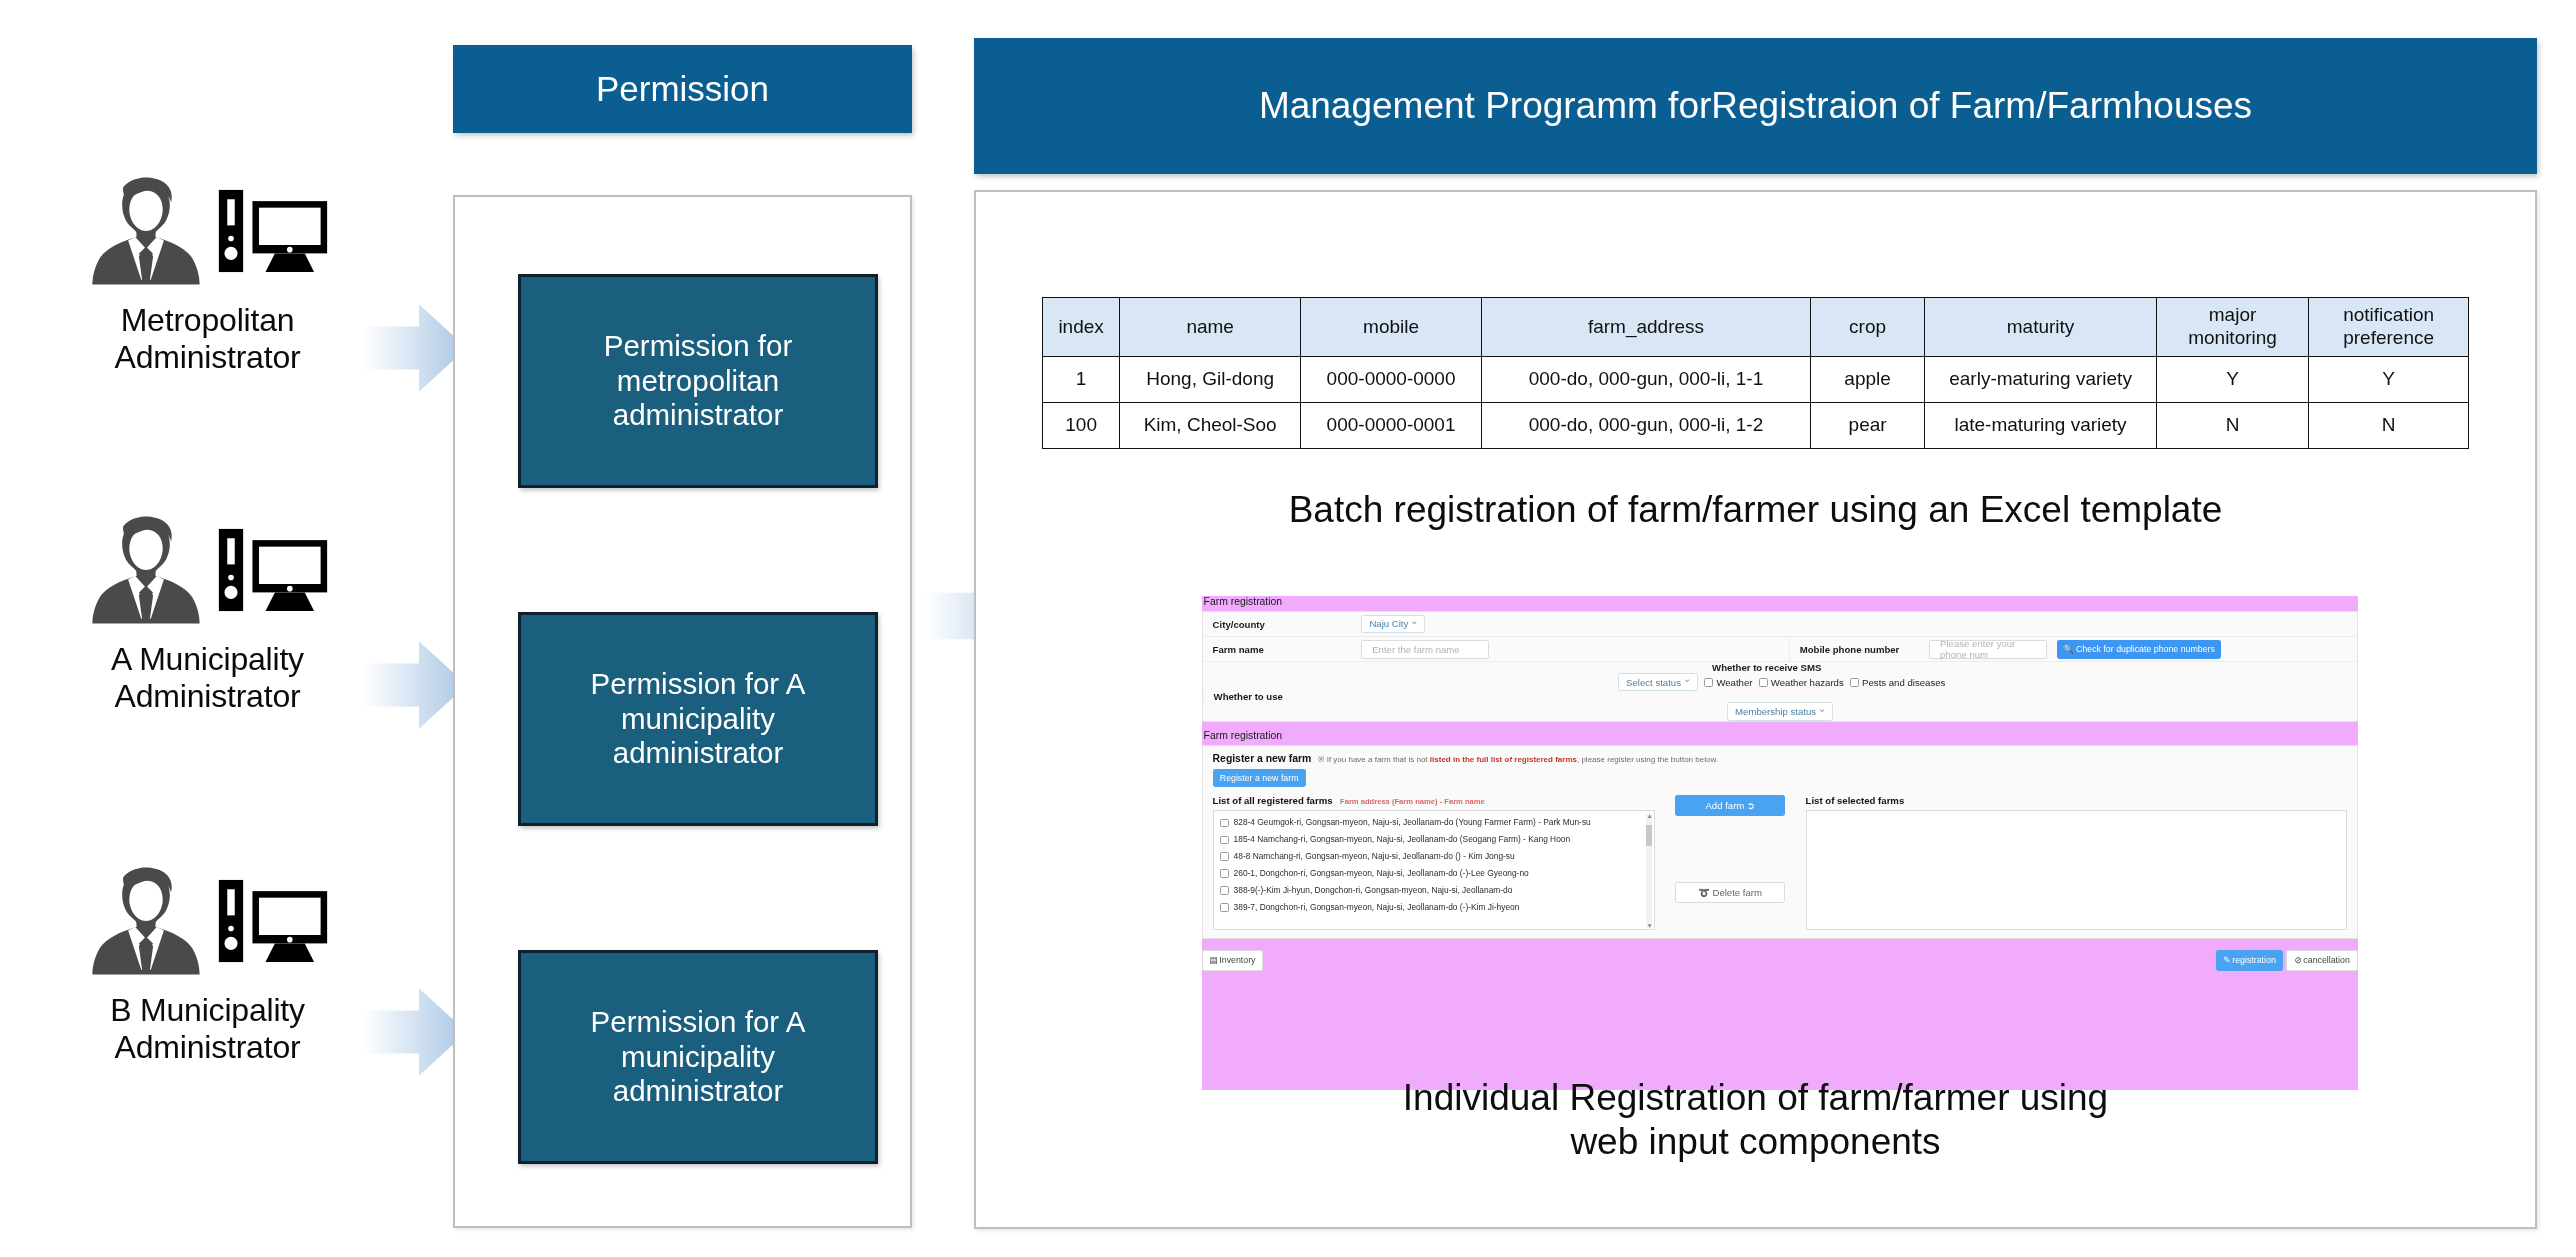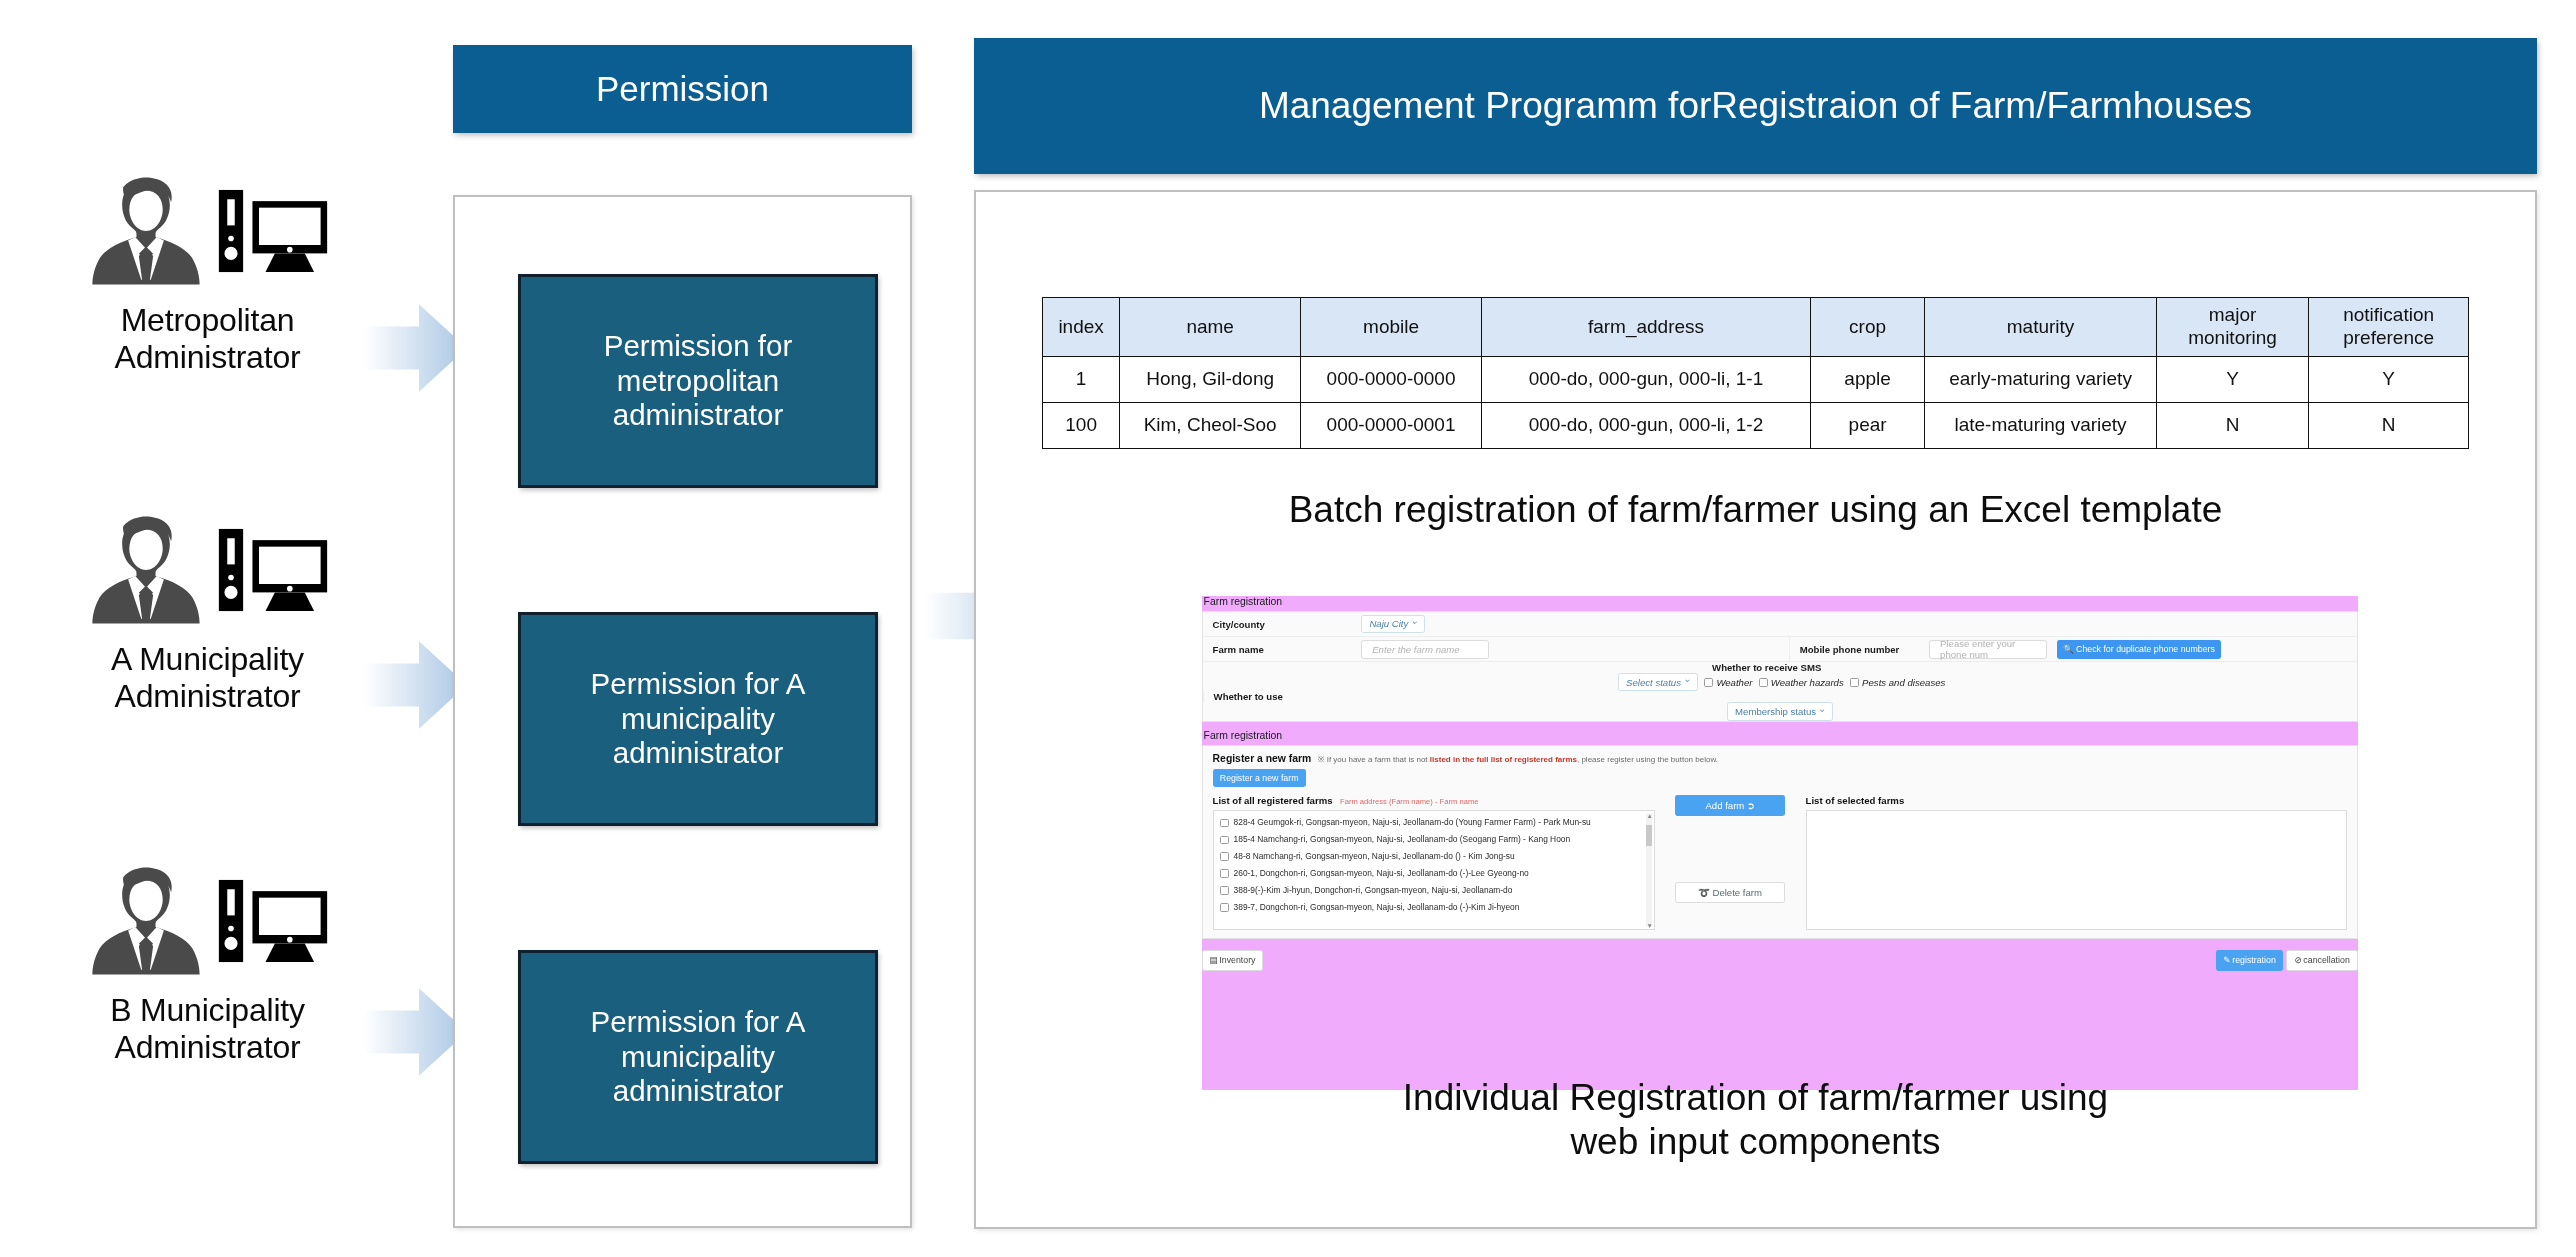--- a/index.html
+++ b/index.html
@@ -98,21 +98,21 @@
   .webapp {
     position:absolute; left:1202px; top:596px; width:1156px; height:494px;
     background:#f0abfc; font-family:"Liberation Sans", sans-serif;
     color:#222; font-size:8.8px;
   }
   .wa-title { font-size:10.4px; color:#1a1a1a; margin:0 0 4px 1.6px; }
   .wa-table { border:0.8px solid #e3e3e3; background:#fafafa; }
   .wa-row { display:flex; align-items:center; border-bottom:0.8px solid #ededed; min-height:25px; }
   .wa-row:last-child { border-bottom:none;flex-direction:column; }
   .wa-lab { width:155px; padding-left:9.6px; font-size:9.6px; font-weight:bold; color:#1a1a1a; }
-  .wa-cell { flex:1; display:flex; align-items:center; gap:6.4px; padding-left:3.2px;font-style:italic; }
+  .wa-cell { flex:1; display:flex; align-items:center; gap:6.4px; padding-left:3.2px; }
   .wa-cell2 { display:flex; align-items:flex-start; gap:10px; flex:1; }
   .wa-lab2 { width:140px; padding-left:9.6px; font-size:9.6px; font-weight:bold; color:#1a1a1a;
              border-left:0.8px solid #ededed; align-self:stretch; display:flex; align-items:center; }
   .sel {
     border:0.8px solid #cfe0e8; background:#fff; border-radius:2.4px;
     height:18.3px; min-width:62px; padding:0 16px 0 7.2px; font-size:9.6px;
     color:#4a7fa5; display:flex; align-items:center; position:relative;
   }
   .sel::after {
     content:"⌄"; position:absolute; right:5.6px; top:-1.6px; font-size:10.4px; color:#7aa0b8;
@@ -139,21 +139,21 @@
   .reg-note b { color:#c0392b; }
   .reg-note .grey { color:#6d6d6d; font-weight:normal; }
   .btn-newfarm {
     margin-top:5.6px; background:#4aa3f0; color:#fff; font-size:8.8px;
     border-radius:2.4px; padding:4px 7.2px; display:inline-block;
   }
 
   .lists { display:flex; gap:0; margin-top:8px; }
   .list-left { width:442px; }
   .list-head { font-size:9.6px; font-weight:bold; color:#121212; margin-bottom:4px; }
-  .list-head .sub { font-size:7.6px; font-weight:normal; color:#d66a68; margin-left:4.8px; }
+  .list-head .sub { font-size:7.6px; font-weight:bold; color:#d66a68; margin-left:4.8px; }
   .list-box {
     border:0.8px solid #dcdcdc; background:#fff; height:120px;
     position:relative; overflow:hidden; padding:5.6px 8px 0 6.4px;
   }
   .list-item { display:flex; gap:4.8px; font-size:8.4px; color:#2b2b2b; line-height:1.35; margin-bottom:5.6px; }
   .list-item .box { margin-top:1.6px; flex:none; }
   .scrollbar { position:absolute; right:1.6px; top:2.4px; bottom:2.4px; width:6.4px; background:#f2f2f2; }
   .scroll-thumb { position:absolute; top:11px; left:0; width:6.4px; height:21px; background:#c8c8c8; }
   .scroll-up, .scroll-down { position:absolute; left:0.8px; font-size:6.4px; color:#8a8a8a; }
   .scroll-up { top:-1.6px; } .scroll-down { bottom:-1.6px; }

